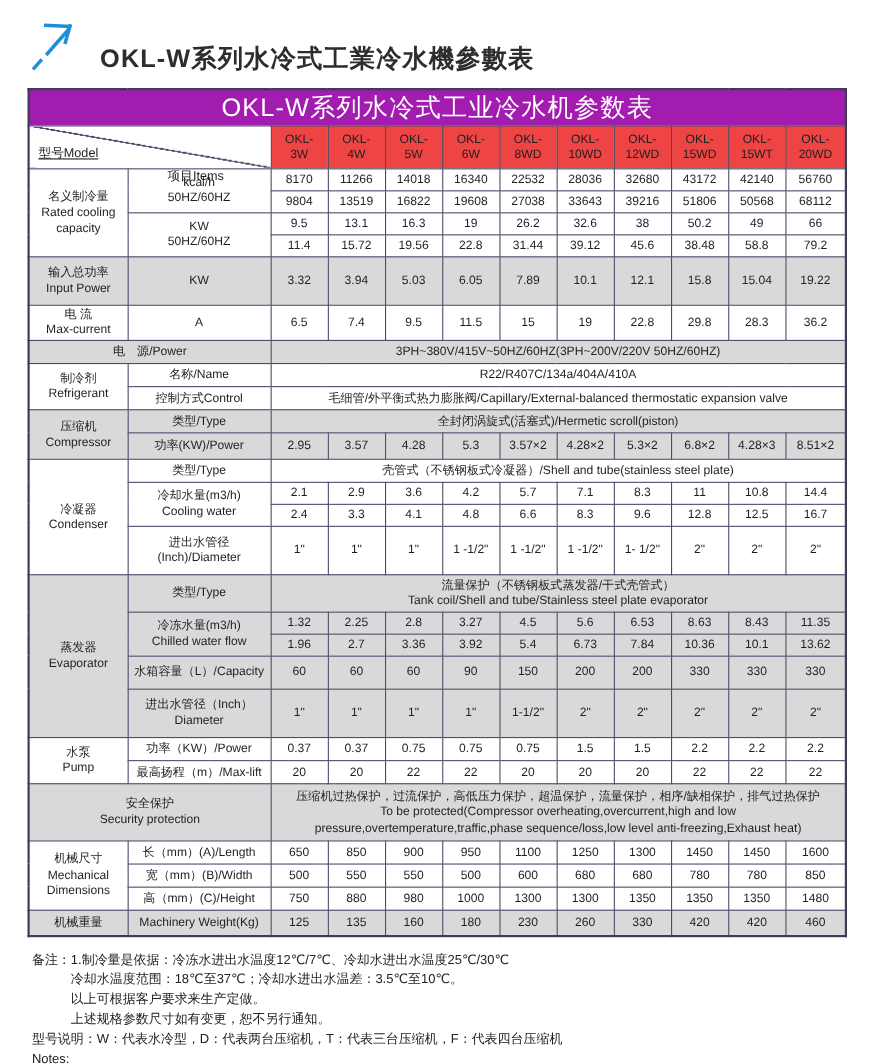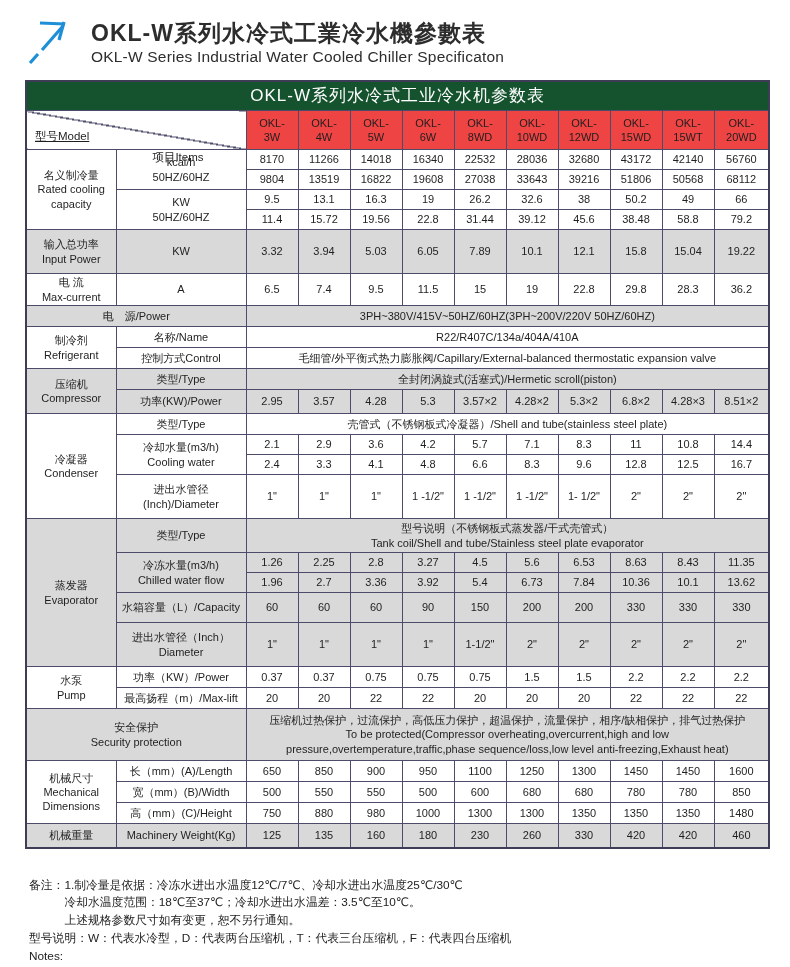--- a/index.html
+++ b/index.html
@@ -11,60 +11,59 @@
   .arrow-icon { flex:0 0 auto; margin-top:4px; }
   .titles h1 { margin:0; font-size:23px; font-weight:bold; color:#2d2d2d; letter-spacing:1px; line-height:1.15; }
   .titles h2 { margin:2px 0 0 0; font-size:15.5px; font-weight:normal; color:#2d2d2d; letter-spacing:0.2px; }
 
   
   table.spec { border-collapse:collapse; width:743px; table-layout:fixed; border:2px solid #3d3d58; }
   .spec th, .spec td {
     border:1px solid #4c4c6a; font-size:11px; text-align:center; vertical-align:middle;
     padding:1px 2px; line-height:1.3; white-space:pre-line; color:#1f1f1f;
   }
-  tr.banner th { background:#14532d; color:#ffffff; font-size:17px; font-weight:normal; height:26px; letter-spacing:1px; }
+  tr.banner th { background:#a21caf; color:#ffffff; font-size:23px; font-weight:normal; height:26px; letter-spacing:1px; }
   tr.shade td { background:#d9d9d9; }
   .powerlab { text-align:left; padding-left:80px; }
   .security-text { text-align:left; padding:3px 8px; font-size:11.5px; line-height:1.45; }
   .wide { font-size:11.5px; }
   .h20{height:20px}.h21{height:21px}.h24{height:24px}.h30{height:30px}
   .h32{height:32px}.h34{height:34px}.h36{height:44px}.h52{height:52px}
 
   
   th.diag {
     position:relative; height:36px; font-weight:normal; background:#ffffff;
     background-image:linear-gradient(to top right,
       transparent calc(50% - 0.7px), #4c4c6a calc(50% - 0.7px),
       #4c4c6a calc(50% + 0.7px), transparent calc(50% + 0.7px));
   }
   th.diag .corner-model { position:absolute; left:8px; bottom:5px; font-size:11.5px;text-decoration:underline; }
   th.diag .corner-items { position:absolute; right:42px; top:5px; font-size:11.5px;margin-top:34px; }
   thead th { font-weight:normal; background:#ef4444; }
 
   
-  .notes { margin-top:28px; font-size:11.8px; line-height:1.52; color:#222; padding-left:4px; }
+  .notes { margin-top:12px; font-size:11.8px; line-height:1.52; color:#222; padding-left:4px; }
   .notes div { white-space:pre-wrap; }
 </style>
 </head>
 <body>
 
 <div class="page">
 
   <div class="doc-header">
     <svg class="arrow-icon" width="44" height="54" viewBox="0 0 44 54">
       <g stroke="#1d8fd6" stroke-width="3.2" fill="none">
         <line x1="3" y1="51" x2="11" y2="42"></line>
         <line x1="15" y1="38" x2="36" y2="14"></line>
         <line x1="13" y1="11" x2="38" y2="12"></line>
         <line x1="37" y1="10" x2="32" y2="28"></line>
       </g>
     </svg>
     <div class="titles">
       <h1>OKL-W系列水冷式工業冷水機參數表</h1>
-      <h2>OKL-W Series Industrial Water Cooled Chiller Specificaton</h2>
     </div>
   </div>
 
   <table class="spec">
     <colgroup>
       <col style="width:90px">
         <col style="width:130px">
       <col style="width:52px">
         <col style="width:52px">
         <col style="width:52px">
@@ -274,27 +273,27 @@
           <td>1- 1/2"</td>
           <td>2"</td>
           <td>2"</td>
           <td>2"</td>
         </tr>
 
       <tr class="shade h34">
         <td rowspan="5">蒸发器
 Evaporator</td>
         <td>类型/Type</td>
-        <td colspan="10" class="wide">型号说明（不锈钢板式蒸发器/干式壳管式）
+        <td colspan="10" class="wide">流量保护（不锈钢板式蒸发器/干式壳管式）
 Tank coil/Shell and tube/Stainless steel plate evaporator</td>
       </tr>
       <tr class="shade h20">
         <td rowspan="2">冷冻水量(m3/h)
 Chilled water flow</td>
-      <td>1.26</td>
+      <td>1.32</td>
           <td>2.25</td>
           <td>2.8</td>
           <td>3.27</td>
           <td>4.5</td>
           <td>5.6</td>
           <td>6.53</td>
           <td>8.63</td>
           <td>8.43</td>
           <td>11.35</td>
         </tr>
@@ -431,20 +430,21 @@
           <td>420</td>
           <td>420</td>
           <td>460</td>
         </tr>
     </tbody>
   </table>
 
   <div class="notes">
       <div>备注：1.制冷量是依据：冷冻水进出水温度12℃/7℃、冷却水进出水温度25℃/30℃</div>
       <div>　　　冷却水温度范围：18℃至37℃；冷却水进出水温差：3.5℃至10℃。</div>
+      <div>　　　以上可根据客户要求来生产定做。</div>
       <div>　　　上述规格参数尺寸如有变更，恕不另行通知。</div>
       <div>型号说明：W：代表水冷型，D：代表两台压缩机，T：代表三台压缩机，F：代表四台压缩机</div>
     </div>
   <div class="notes" style="margin-top:0;">
       <div>Notes:</div>
       <div>1. Rated cooling capacity is based on: chilled water inlet and outlet water temperature 12 ℃ / 7 ℃, the cooling water inlet and outlet</div>
     </div>
 
 </div>
 

